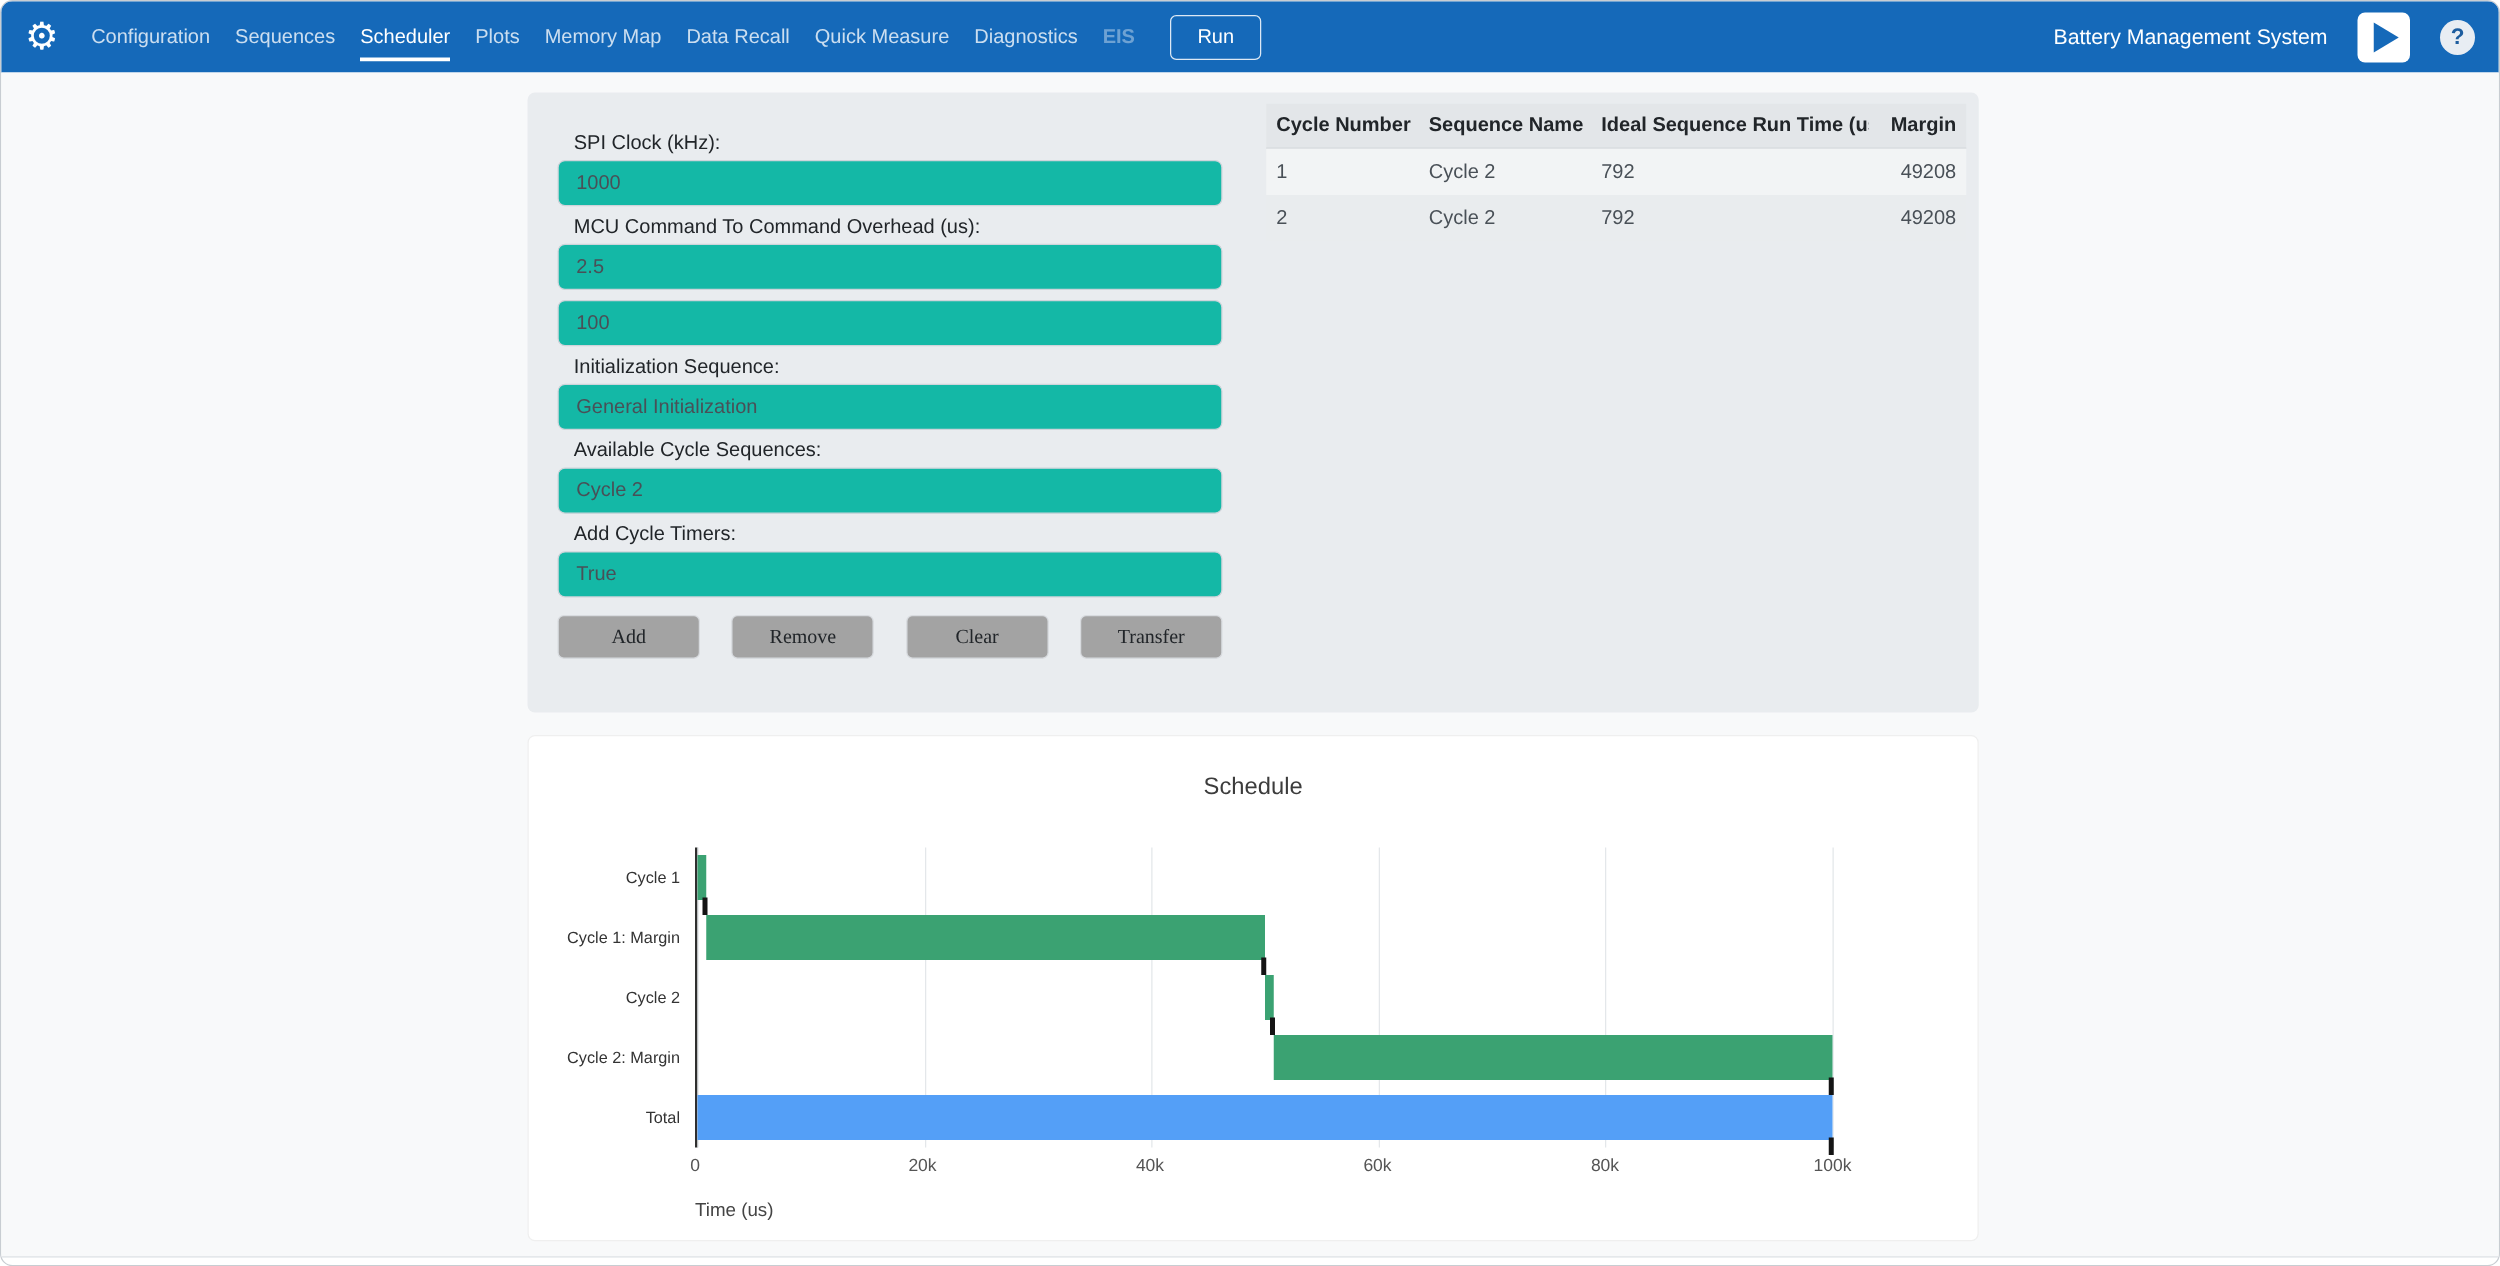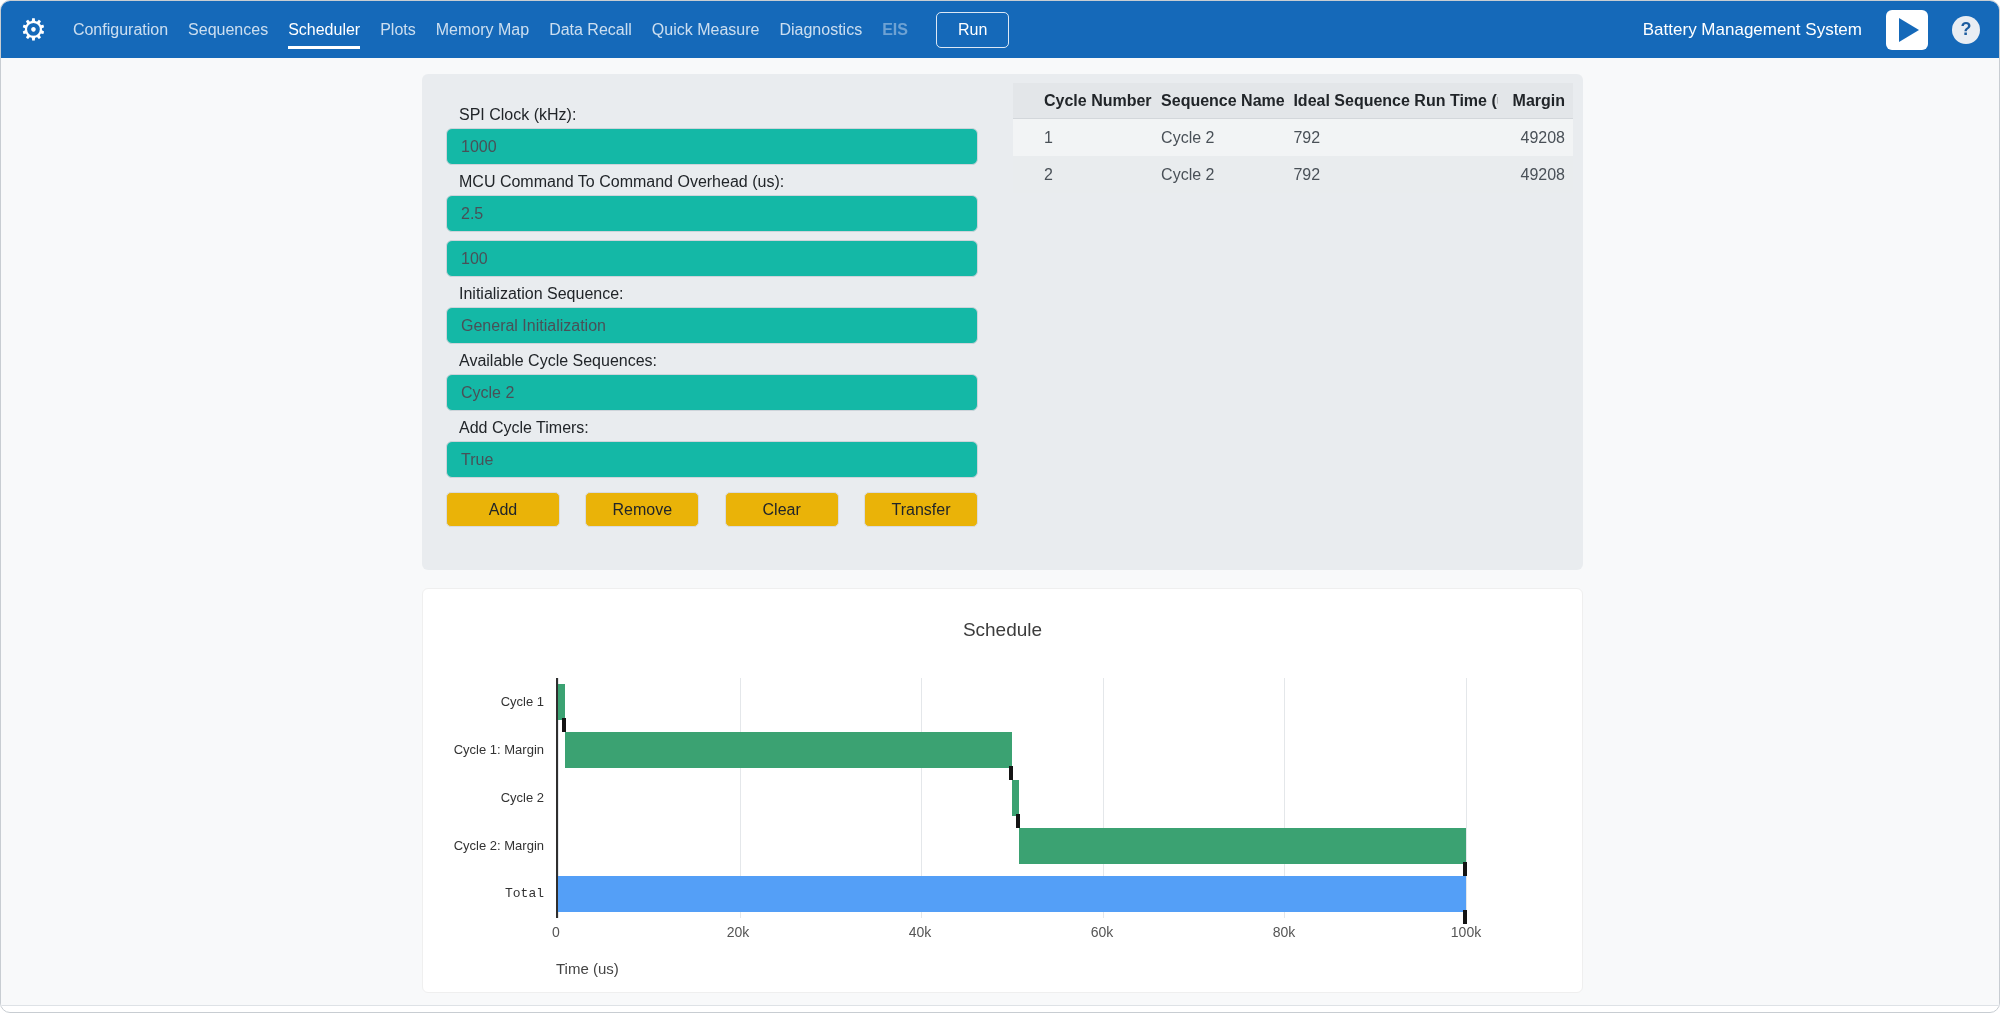--- a/index.html
+++ b/index.html
@@ -24,30 +24,30 @@
   
   .main { position:absolute; top:57px; left:0; right:0; bottom:6px; background:#f8f9fa; border-bottom:1px solid #dee2e6; }
 
   
   .config-card { position:absolute; top:16px; left:421px; width:1161px; height:496px; background:#e9ecef; border-radius:6px; }
   .form-col { position:absolute; left:24px; top:32px; width:532px; }
   .field { margin-bottom:8px; }
   .field-label { font-size:16px; color:#212529; margin:0 0 4px 13px; }
   .field-input { width:532px; height:37px; border:1px solid #ced4da; border-radius:6px; background:#14b8a6; font-size:16px; color:#495057; padding:0 14px; font-family:inherit; display:block; }
   .form-buttons { display:flex; justify-content:space-between; margin-top:14px; width:532px; }
-  .form-btn { width:114px; height:35px; background:#eab308; border:1px solid #d8dbdf; border-radius:5px; font-size:16px; color:#212529; font-family:Liberation Sans, sans-serif; cursor:pointer; }
+  .form-btn { width:114px; height:35px; background:#a3a3a3; border:1px solid #d8dbdf; border-radius:5px; font-size:16px; color:#212529; font-family:Liberation Serif, serif; cursor:pointer; }
 
   
   .cycles-table { position:absolute; left:591px; top:9px; width:560px; font-size:16px; }
   .thead { display:flex; background:#e3e6e9; height:36px; align-items:center; font-weight:bold; color:#212529; border-bottom:1px solid #d3d7db; }
   .tr { display:flex; height:37px; align-items:center; color:#495057; }
   .tr.odd { background:#f2f4f5; }
   .tr.even { background:#e9ecee; }
   .th,.td { padding:0 8px; overflow:hidden; white-space:nowrap; }
-  .c0 { width:122px;margin-left:23px; } .c1 { width:138px; } .c2 { width:222px; } .c3 { width:78px; text-align:right; }
+  .c0 { width:122px; } .c1 { width:138px; } .c2 { width:222px; } .c3 { width:78px; text-align:right; }
 
   
   .chart-card { position:absolute; top:530px; left:421px; width:1161px; height:405px; background:#ffffff; border-radius:6px; border:1px solid #efefef; }
   .chart-title { text-align:center; margin-top:30px; font-size:19px; color:#3c3c3c; }
   .plot-area { position:absolute; left:133px; top:89px; width:910px; height:240px; border-left:2px solid #2f2f2f; }
   .gridline { position:absolute; top:0; bottom:0; width:1px; background:#e4e7ea; }
   .bar-row { position:absolute; left:0; right:0; height:48px; }
   .bar { position:absolute; top:6px; height:36px; }
   .bar-marker { position:absolute; top:40px; width:4px; height:14px; background:var(--marker-black,#141414); }
   .cat-labels { position:absolute; left:0; top:89px; width:127px; }
@@ -147,21 +147,21 @@
       </div>
     </div>
 
     <div class="chart-card">
       <div class="chart-title">Schedule</div>
       <div class="cat-labels" id="cat-labels">
           <div class="cat-label" style="top: 0px;">Cycle 1</div>
           <div class="cat-label" style="top: 48px;">Cycle 1: Margin</div>
           <div class="cat-label" style="top: 96px;">Cycle 2</div>
           <div class="cat-label" style="top: 144px;">Cycle 2: Margin</div>
-          <div class="cat-label" style="top: 192px; font-family: Liberation Mono, monospace;">Total</div>
+          <div class="cat-label" style="top: 192px;">Total</div>
         </div>
       <div class="plot-area" id="plot-area">
           <div class="gridline" style="left: 0%;"></div>
           <div class="gridline" style="left: 20%;"></div>
           <div class="gridline" style="left: 40%;"></div>
           <div class="gridline" style="left: 60%;"></div>
           <div class="gridline" style="left: 80%;"></div>
           <div class="gridline" style="left: 100%;"></div>
           <div class="bar-row" style="top: 0px;">
             <div class="bar" style="left: 0%; width: 0.792%; background: var(--bar-green);"></div>

